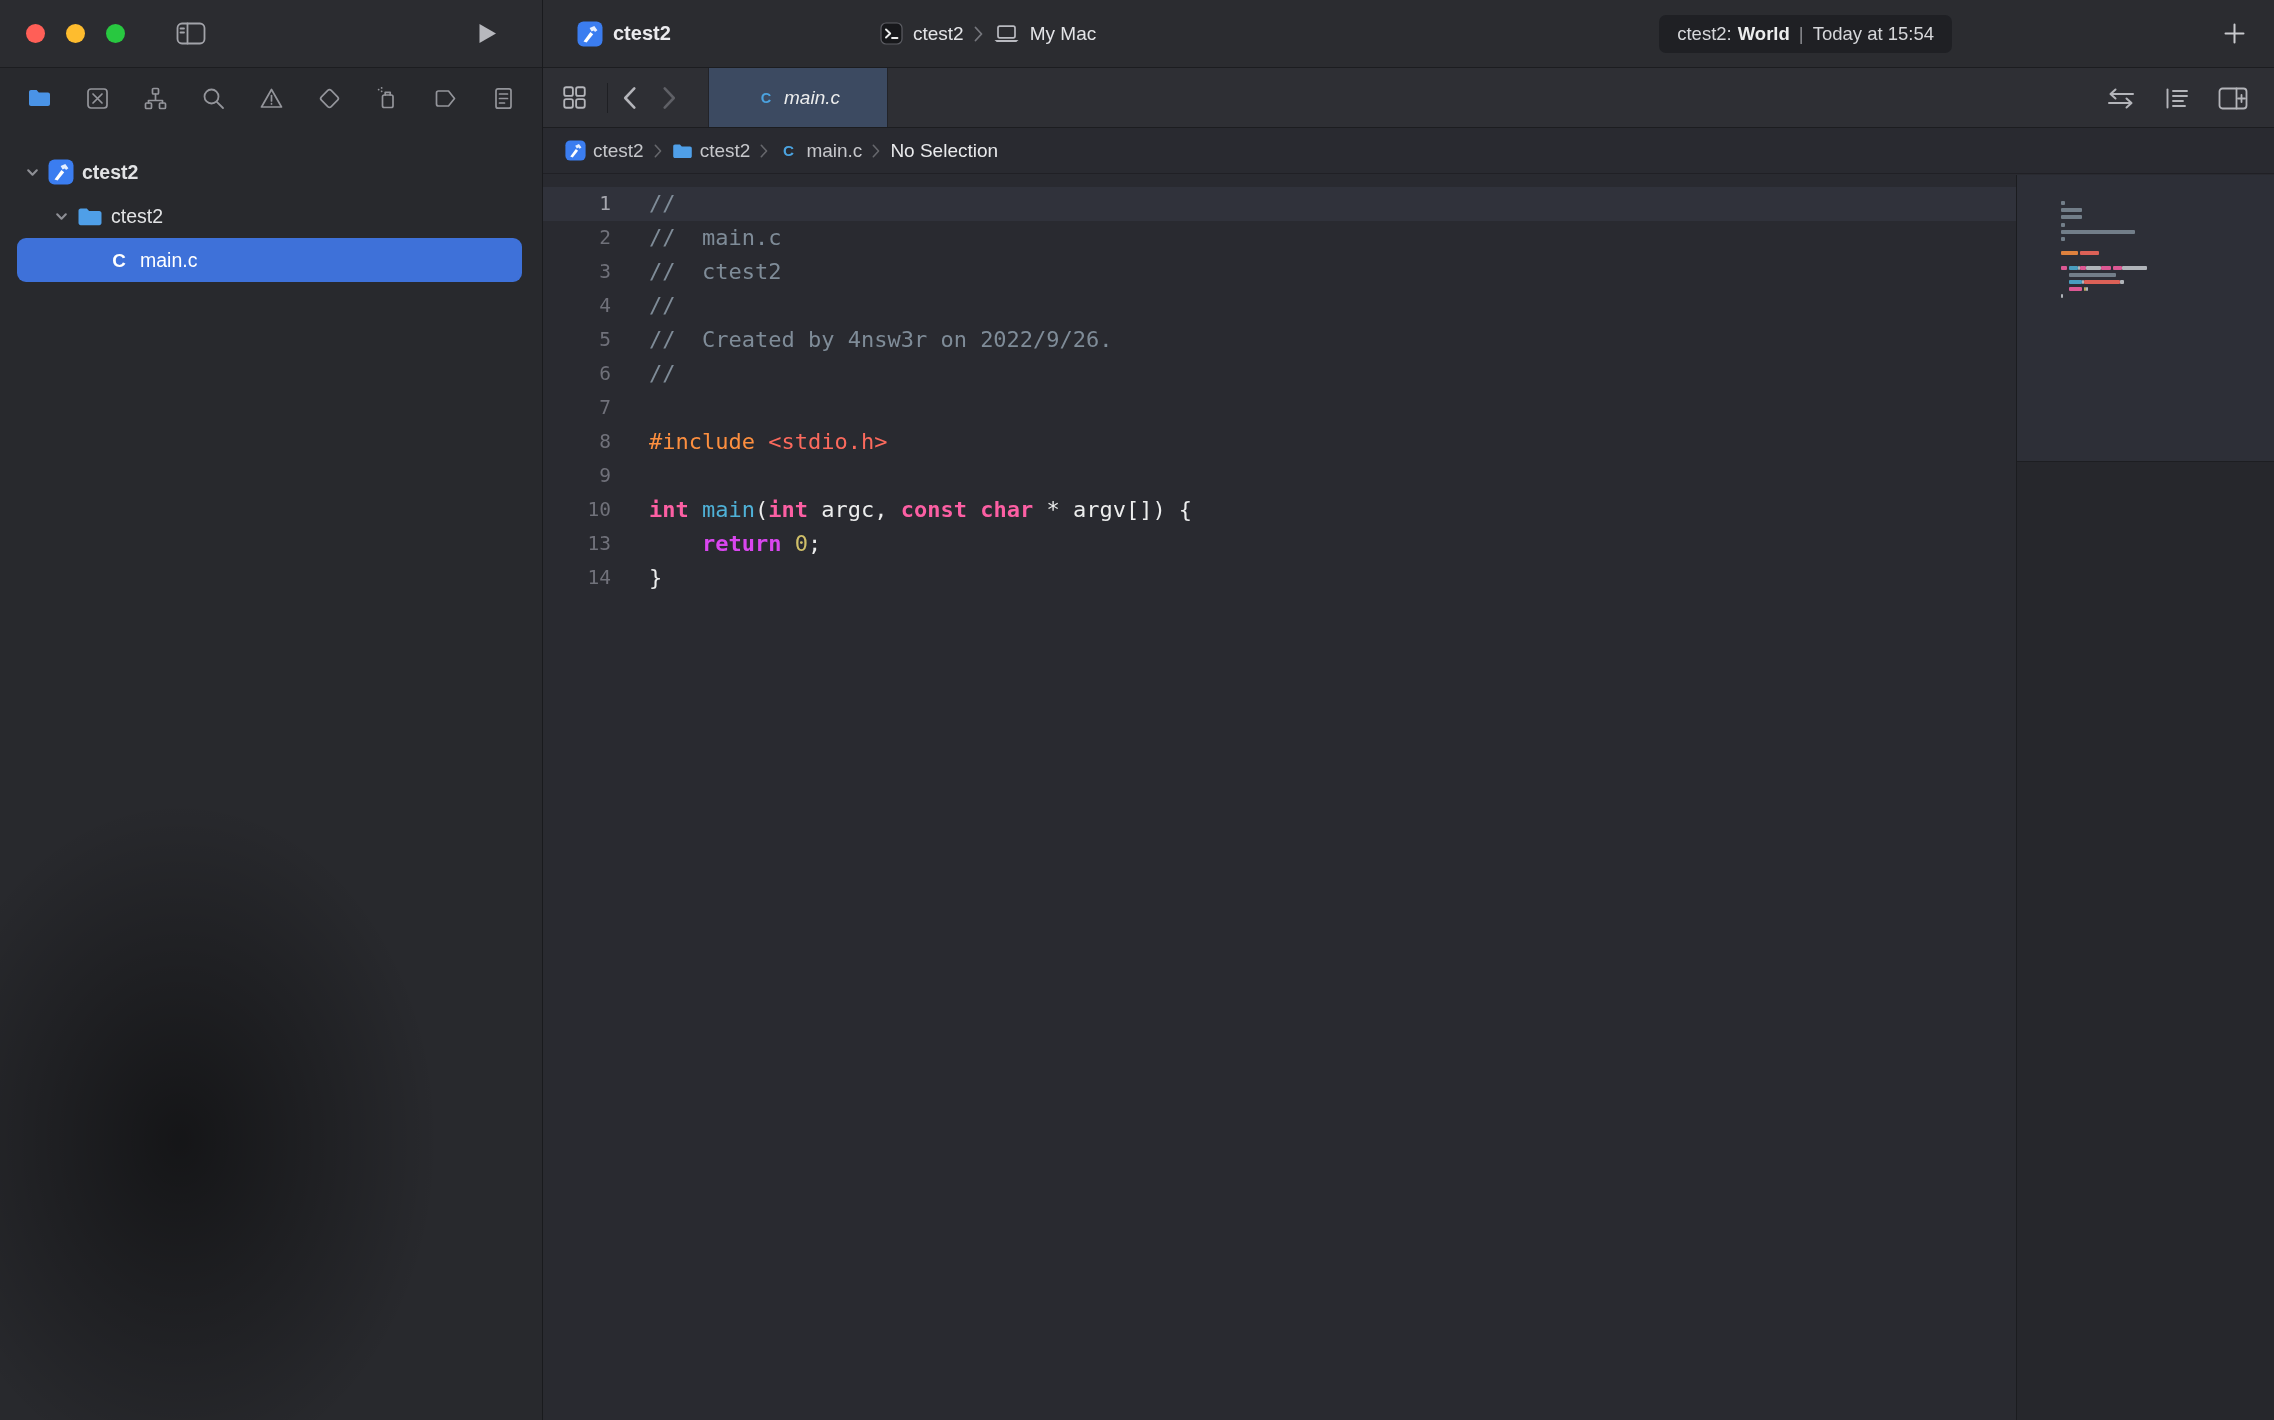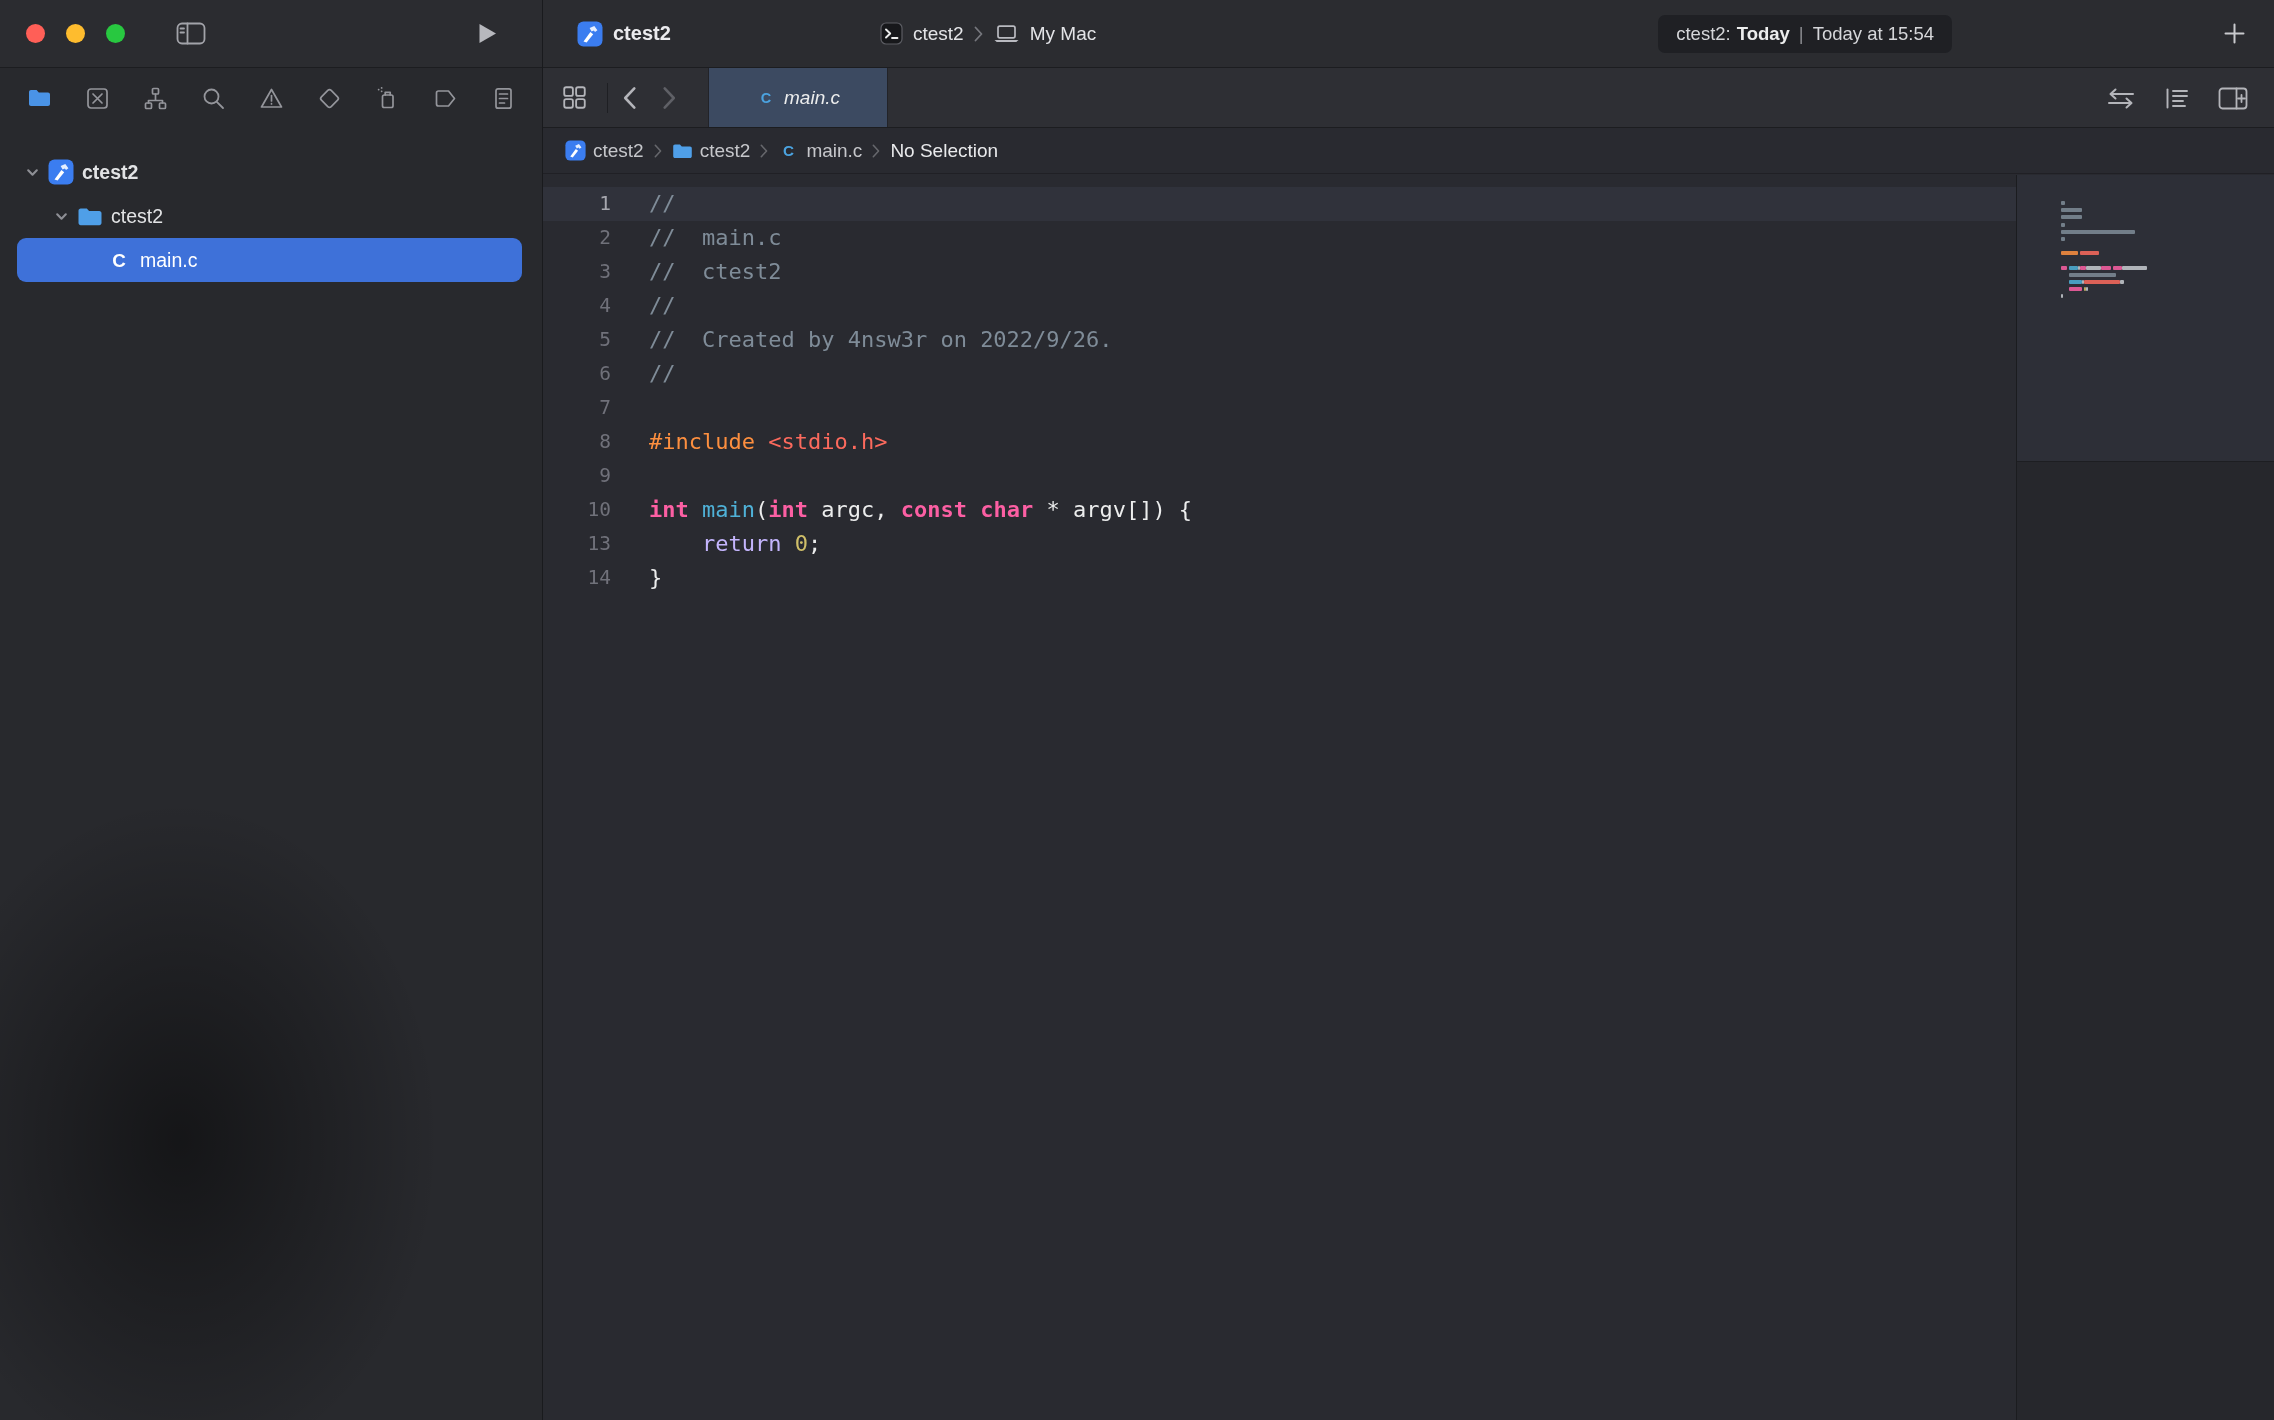--- a/index.html
+++ b/index.html
@@ -129,21 +129,21 @@
           <svg viewBox="0 0 27 18">
             <rect x="5" y="1.2" width="17" height="11.6" rx="1.8" fill="none" stroke="currentColor" stroke-width="1.7"></rect>
             <path d="M1.5 15h24l-2.2 2H3.7Z" fill="currentColor"></path>
           </svg>
         </span>
       <span>My Mac</span>
     </div>
 
     <div class="status">
       <span>ctest2:</span>
-      <span class="b">Today</span>
+      <span class="b">World</span>
       <span class="dim">|</span>
       <span>Today at 15:54</span>
     </div>
 
     <button class="tbtn plusbtn">
         <svg viewBox="0 0 23 23" fill="none" stroke="currentColor" stroke-linecap="round" stroke-linejoin="round" stroke-width="2">
           <path d="M11.5 2.5v18M2.5 11.5h18"></path>
         </svg>
       </button>
   </header>
@@ -350,21 +350,21 @@
           <div class="cline cur"><span class="num">1</span><span class="ctext"><span style="color: rgb(127, 140, 152);">//</span></span></div>
           <div class="cline"><span class="num">2</span><span class="ctext"><span style="color: rgb(127, 140, 152);">//  main.c</span></span></div>
           <div class="cline"><span class="num">3</span><span class="ctext"><span style="color: rgb(127, 140, 152);">//  ctest2</span></span></div>
           <div class="cline"><span class="num">4</span><span class="ctext"><span style="color: rgb(127, 140, 152);">//</span></span></div>
           <div class="cline"><span class="num">5</span><span class="ctext"><span style="color: rgb(127, 140, 152);">//  Created by 4nsw3r on 2022/9/26.</span></span></div>
           <div class="cline"><span class="num">6</span><span class="ctext"><span style="color: rgb(127, 140, 152);">//</span></span></div>
           <div class="cline"><span class="num">7</span><span class="ctext"></span></div>
           <div class="cline"><span class="num">8</span><span class="ctext"><span style="color: rgb(253, 143, 63);">#include</span><span style="color: rgb(236, 237, 237);"> </span><span style="color: rgb(252, 106, 93);">&lt;stdio.h&gt;</span></span></div>
           <div class="cline"><span class="num">9</span><span class="ctext"></span></div>
           <div class="cline"><span class="num">10</span><span class="ctext"><span style="color: rgb(252, 95, 163); font-weight: bold;">int</span><span style="color: rgb(236, 237, 237);"> </span><span style="color: rgb(79, 178, 216);">main</span><span style="color: rgb(236, 237, 237);">(</span><span style="color: rgb(252, 95, 163); font-weight: bold;">int</span><span style="color: rgb(236, 237, 237);"> argc, </span><span style="color: rgb(252, 95, 163); font-weight: bold;">const</span><span style="color: rgb(236, 237, 237);"> </span><span style="color: rgb(252, 95, 163); font-weight: bold;">char</span><span style="color: rgb(236, 237, 237);"> * argv[]) {</span></span></div>
-          <div class="cline"><span class="num">13</span><span class="ctext"><span style="color: rgb(236, 237, 237);">    </span><span style="color: #c4b5fd; font-weight: normal;">return</span><span style="color: rgb(236, 237, 237);"> </span><span style="color: rgb(208, 191, 105);">0</span><span style="color: rgb(236, 237, 237);">;</span></span></div>
+          <div class="cline"><span class="num">13</span><span class="ctext"><span style="color: rgb(236, 237, 237);">    </span><span style="color: #d946ef; font-weight: bold;">return</span><span style="color: rgb(236, 237, 237);"> </span><span style="color: rgb(208, 191, 105);">0</span><span style="color: rgb(236, 237, 237);">;</span></span></div>
           <div class="cline"><span class="num">14</span><span class="ctext"><span style="color: rgb(236, 237, 237);">}</span></span></div>
         </div>
     </div>
 
     <div class="minimap">
       <div class="mm-viewport"></div>
       <div class="mm-lines">
           <div class="mmrow">
             <span class="mmseg" style="width: 4.2px; background: rgb(127, 140, 152);"></span>
           </div>

